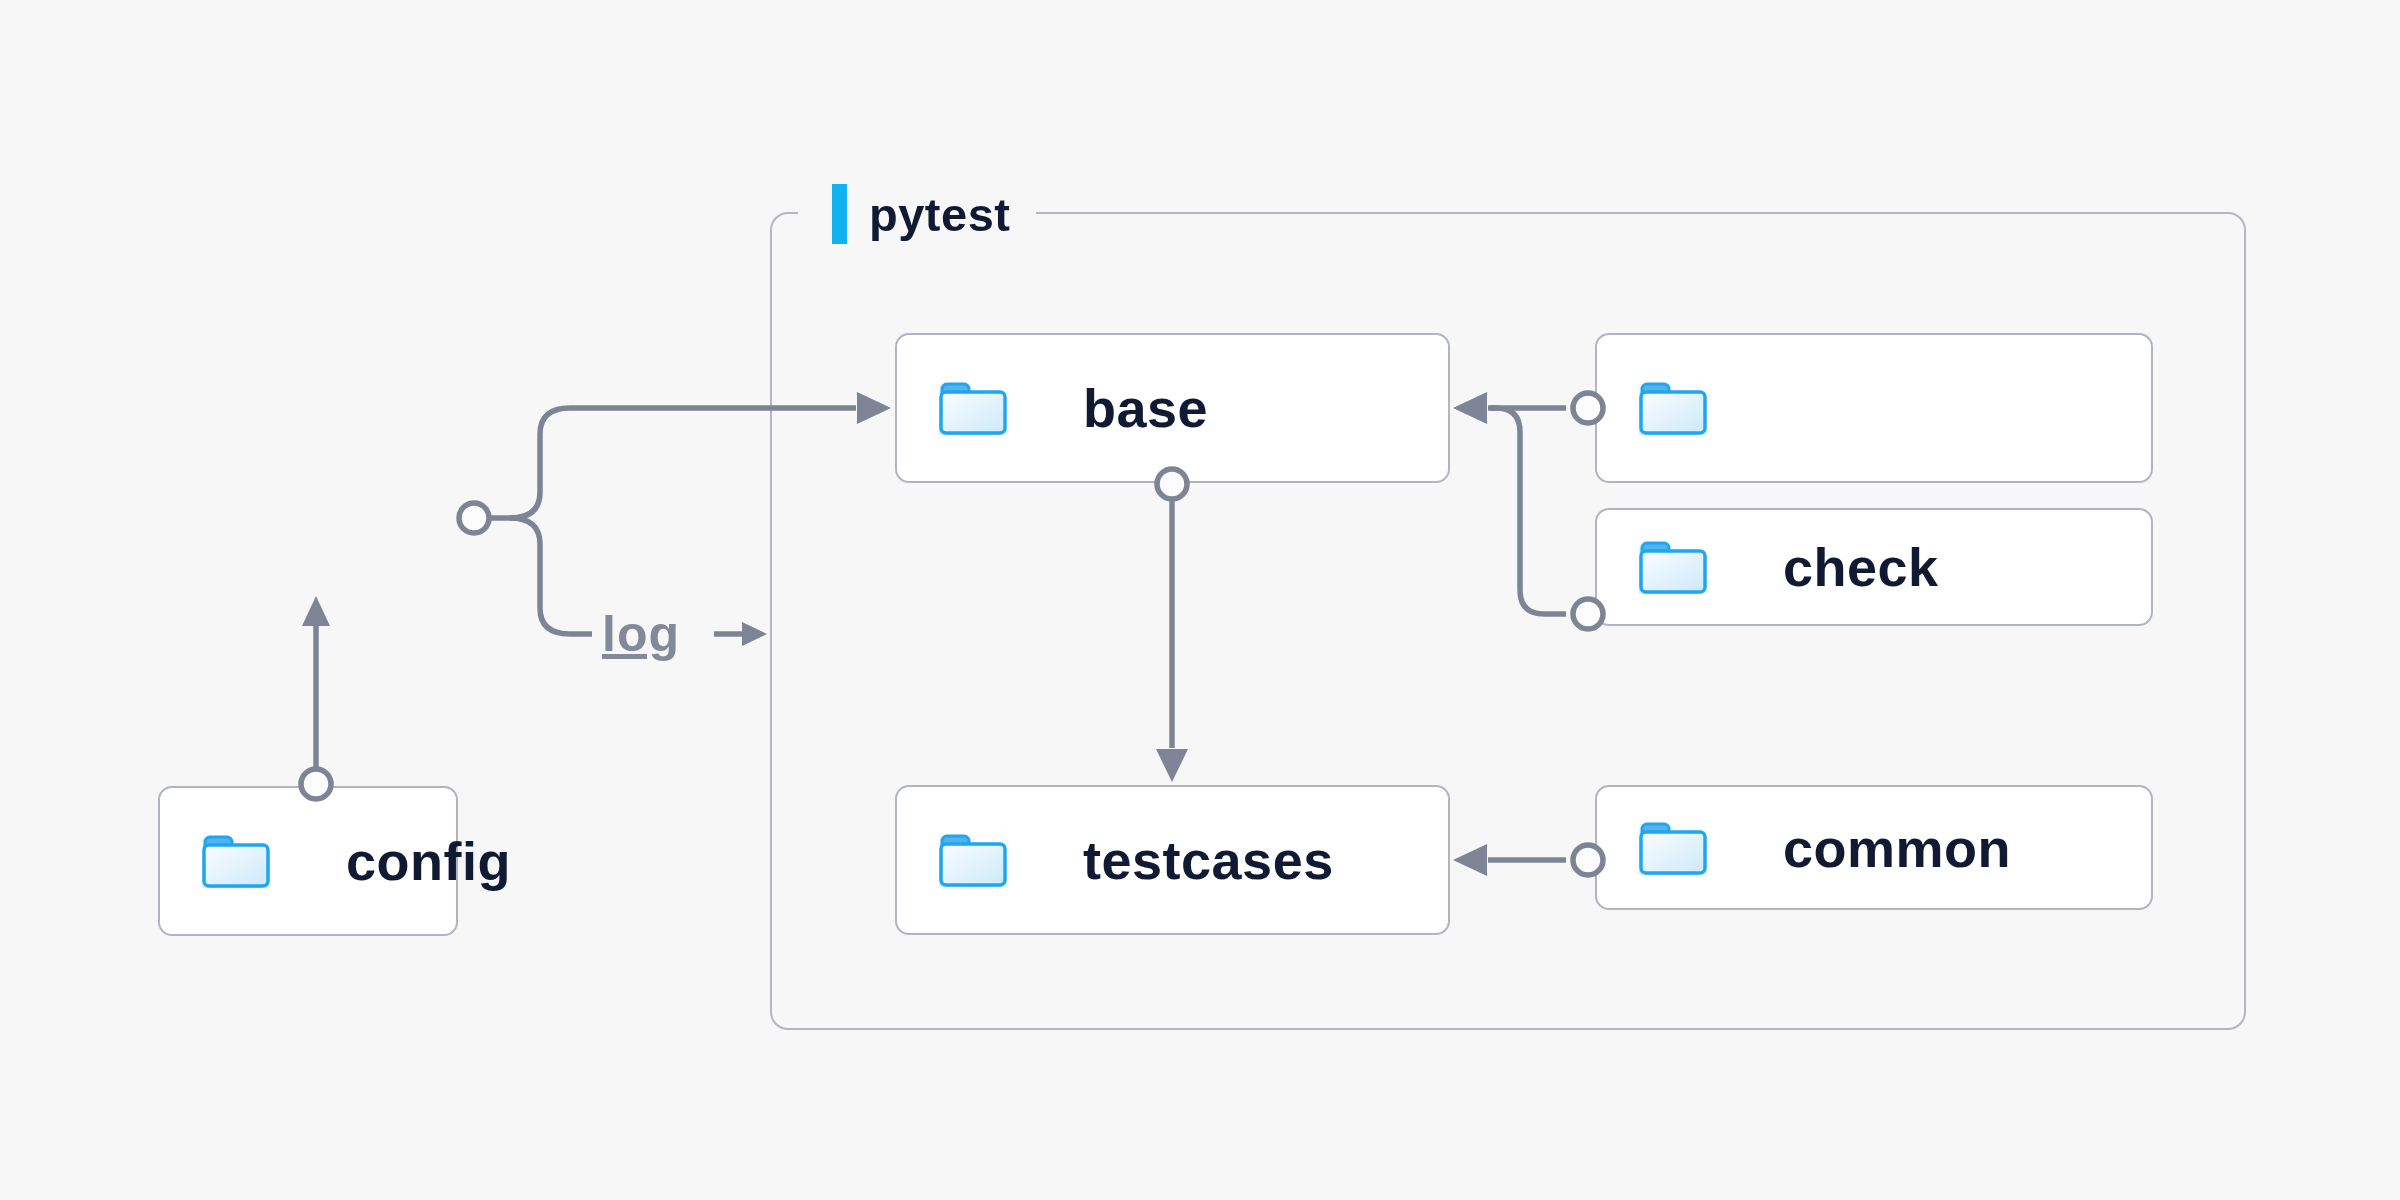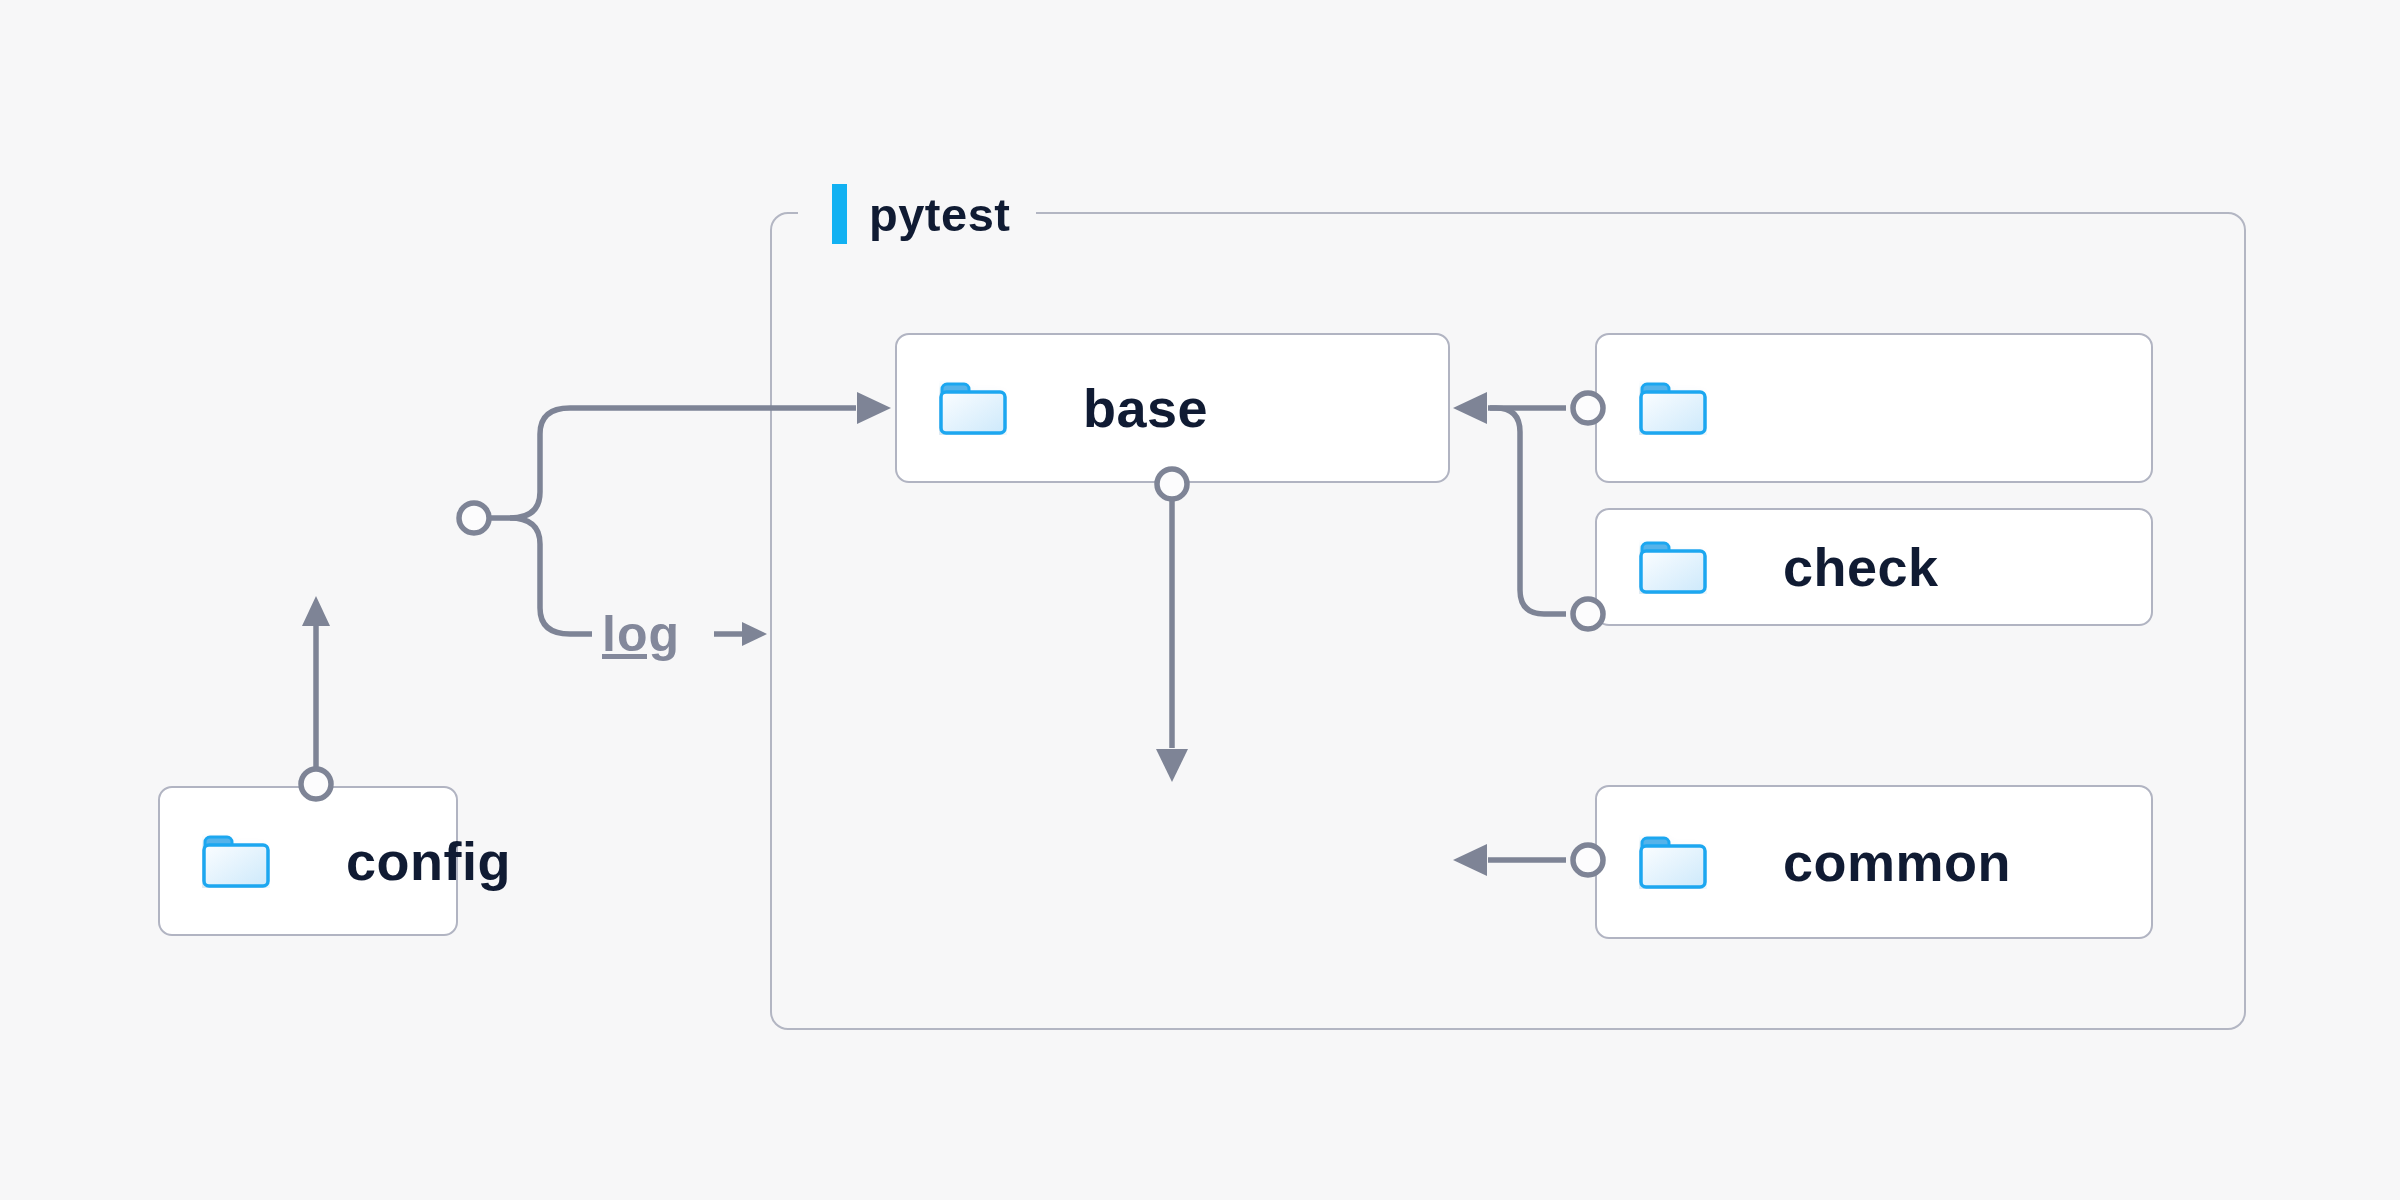--- a/index.html
+++ b/index.html
@@ -76,41 +76,50 @@
   <div class="node" style="left:895px;top:333px;width:555px;height:150px">
     <svg class="folder" width="68" height="54" viewBox="0 0 68 54">
       <g filter="url(#foldershadow)">
         <rect x="3" y="3" width="27" height="18" rx="5" fill="#54b3ea" stroke="#1fa7f0" stroke-width="3"></rect>
         <rect x="2" y="11" width="64" height="41" rx="5" fill="url(#foldergrad)" stroke="#1fa7f0" stroke-width="3.5"></rect>
       </g>
     </svg>
     <span class="node-label">base</span>
   </div>
 
+  <div class="node" style="left:895px;top:785px;width:555px;height:150px">
+    <svg class="folder" width="68" height="54" viewBox="0 0 68 54">
+      <g filter="url(#foldershadow)">
+        <rect x="3" y="3" width="27" height="18" rx="5" fill="#54b3ea" stroke="#1fa7f0" stroke-width="3"></rect>
+        <rect x="2" y="11" width="64" height="41" rx="5" fill="url(#foldergrad)" stroke="#1fa7f0" stroke-width="3.5"></rect>
+      </g>
+    </svg>
+    <span class="node-label">testcases</span>
+  </div>
 
   <div class="node" style="left:1595px;top:333px;width:558px;height:150px">
     <svg class="folder" width="68" height="54" viewBox="0 0 68 54">
       <g filter="url(#foldershadow)">
         <rect x="3" y="3" width="27" height="18" rx="5" fill="#54b3ea" stroke="#1fa7f0" stroke-width="3"></rect>
         <rect x="2" y="11" width="64" height="41" rx="5" fill="url(#foldergrad)" stroke="#1fa7f0" stroke-width="3.5"></rect>
       </g>
     </svg>
   </div>
 
   <div class="node" style="left:1595px;top:508px;width:558px;height:118px">
     <svg class="folder" width="68" height="54" viewBox="0 0 68 54">
       <g filter="url(#foldershadow)">
         <rect x="3" y="3" width="27" height="18" rx="5" fill="#54b3ea" stroke="#1fa7f0" stroke-width="3"></rect>
         <rect x="2" y="11" width="64" height="41" rx="5" fill="url(#foldergrad)" stroke="#1fa7f0" stroke-width="3.5"></rect>
       </g>
     </svg>
     <span class="node-label">check</span>
   </div>
 
-  <div class="node" style="left:1595px;top:785px;width:558px;height:154px">
+  <div class="node" style="left:1595px;top:785px;width:558px;height:125px">
     <svg class="folder" width="68" height="54" viewBox="0 0 68 54">
       <g filter="url(#foldershadow)">
         <rect x="3" y="3" width="27" height="18" rx="5" fill="#54b3ea" stroke="#1fa7f0" stroke-width="3"></rect>
         <rect x="2" y="11" width="64" height="41" rx="5" fill="url(#foldergrad)" stroke="#1fa7f0" stroke-width="3.5"></rect>
       </g>
     </svg>
     <span class="node-label">common</span>
   </div>
 
   <div class="edge-label">log</div>

